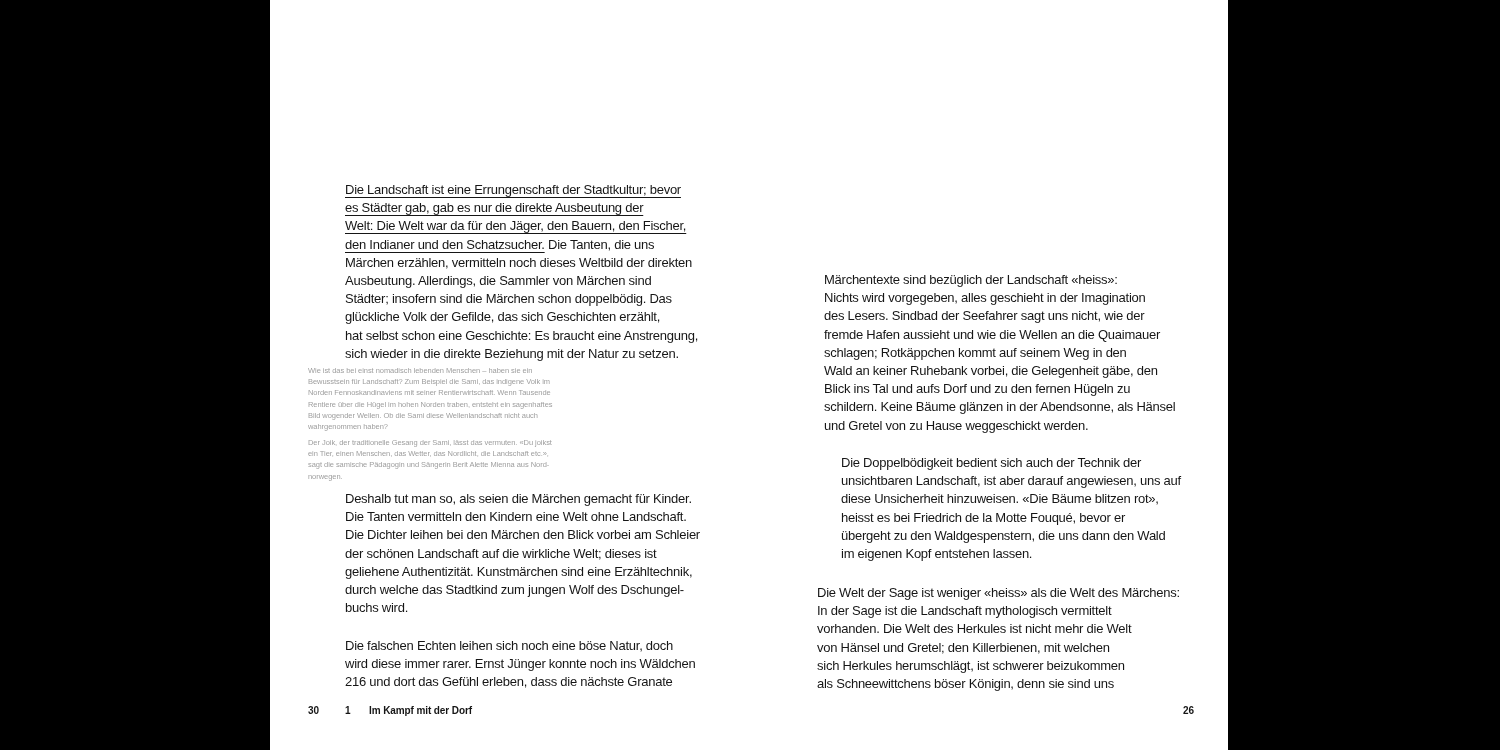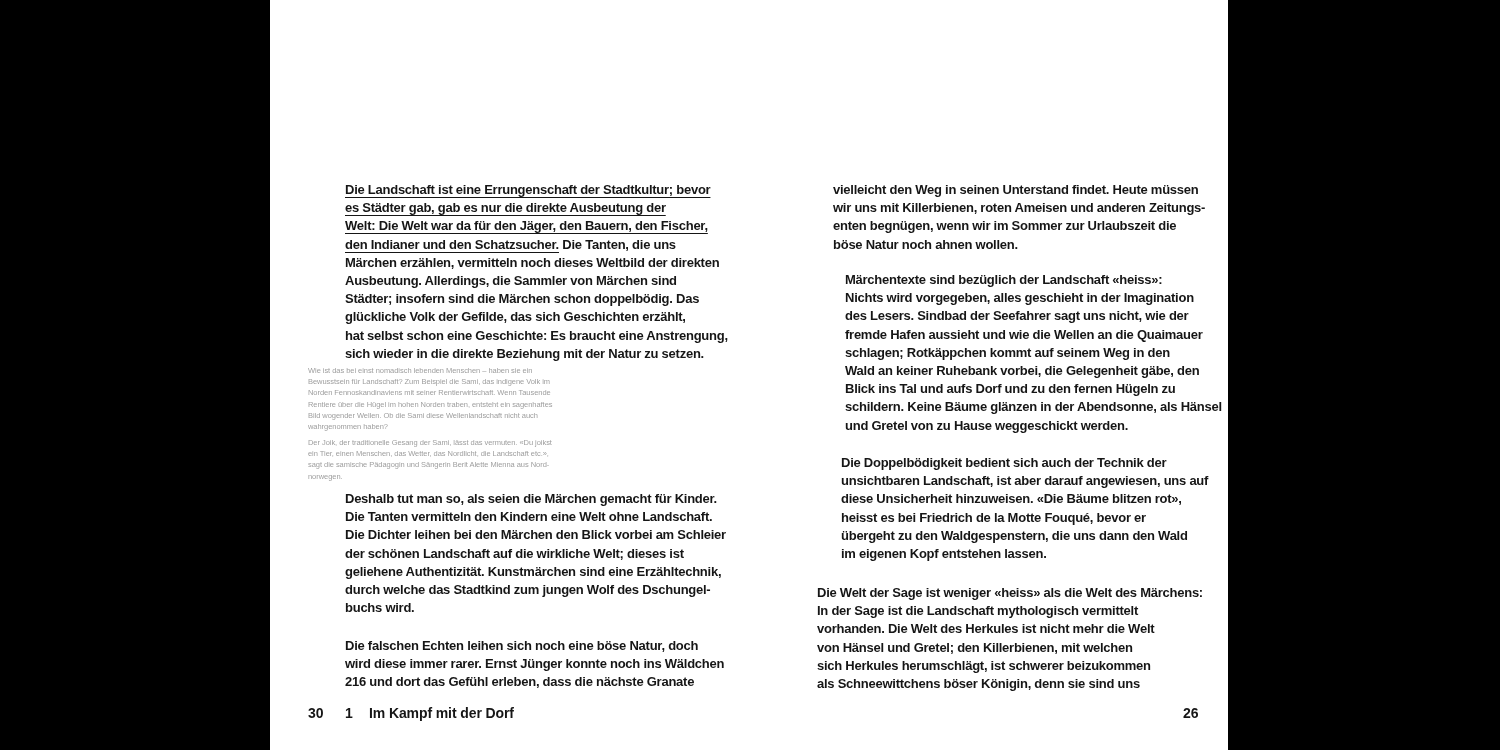--- a/index.html
+++ b/index.html
@@ -14,21 +14,21 @@
     position: absolute; left: 270px; top: 0; width: 958px; height: 750px;
     background: #ffffff;
   }
   .page { position: absolute; top: 0; width: 479px; height: 750px; }
   .page-left  { left: 0; }
   .page-right { left: 479px; }
 
   .body-text {
     position: absolute;
     width: 392px;
-    font-weight: 700;
+    font-weight: 400;
     font-size: 13px;
     line-height: 18.2px;
     letter-spacing: -0.25px;
     color: #161616;
     white-space: pre-line;
   }
   .lead-underlined {
     text-decoration: underline;
     text-decoration-thickness: 1px;
     text-underline-offset: 3px;
@@ -40,39 +40,39 @@
     font-size: 7.5px;
     line-height: 11.2px;
     letter-spacing: -0.05px;
     color: #9e9e9e;
     white-space: pre-line;
   }
   .footer-item {
     position: absolute;
     top: 705px;
     font-weight: 700;
-    font-size: 14px;
+    font-size: 10px;
     letter-spacing: -0.1px;
     color: #161616;
     white-space: nowrap;
   }
 
   
   .lp-lead   { left: 75px;  top: 181px; }
   .lp-note1  { left: 38px;  top: 365px; }
   .lp-note2  { left: 38px;  top: 437px; }
   .lp-para2  { left: 75px;  top: 490px; }
   .lp-para3  { left: 75px;  top: 637px; }
   .lp-pagenum  { left: 38px; }
   .lp-chapnum  { left: 75px; }
   .lp-chaptitle{ left: 99px; }
 
   
   .rp-para1 { left: 84px; top: 181px; }
-  .rp-para2 { left: 96px; top: 271px; }
+  .rp-para2 { left: 75px; top: 271px; }
   .rp-para3 { left: 92px; top: 454px; }
   .rp-para4 { left: 68px; top: 584px; }
   .rp-pagenum { left: 434px; }
 </style>
 </head>
 <body>
 
 <div class="stage">
   <div class="spread">
 
@@ -113,24 +113,20 @@
 216 und dort das Gefühl erleben, dass die nächste Granate</div>
 
       <footer>
         <span class="footer-item lp-pagenum">30</span>
         <span class="footer-item lp-chapnum">1</span>
         <span class="footer-item lp-chaptitle">Im Kampf mit der Dorf</span>
       </footer>
     </section>
 
     <section class="page page-right">
-      <div class="body-text rp-para1">vielleicht den Weg in seinen Unterstand findet. Heute müssen
-wir uns mit Killerbienen, roten Ameisen und anderen Zeitungs-
-enten begnügen, wenn wir im Sommer zur Urlaubszeit die
-böse Natur noch ahnen wollen.</div>
 
       <div class="body-text rp-para2">Märchentexte sind bezüglich der Landschaft «heiss»:
 Nichts wird vorgegeben, alles geschieht in der Imagination
 des Lesers. Sindbad der Seefahrer sagt uns nicht, wie der
 fremde Hafen aussieht und wie die Wellen an die Quaimauer
 schlagen; Rotkäppchen kommt auf seinem Weg in den
 Wald an keiner Ruhebank vorbei, die Gelegenheit gäbe, den
 Blick ins Tal und aufs Dorf und zu den fernen Hügeln zu
 schildern. Keine Bäume glänzen in der Abendsonne, als Hänsel
 und Gretel von zu Hause weggeschickt werden.</div>

